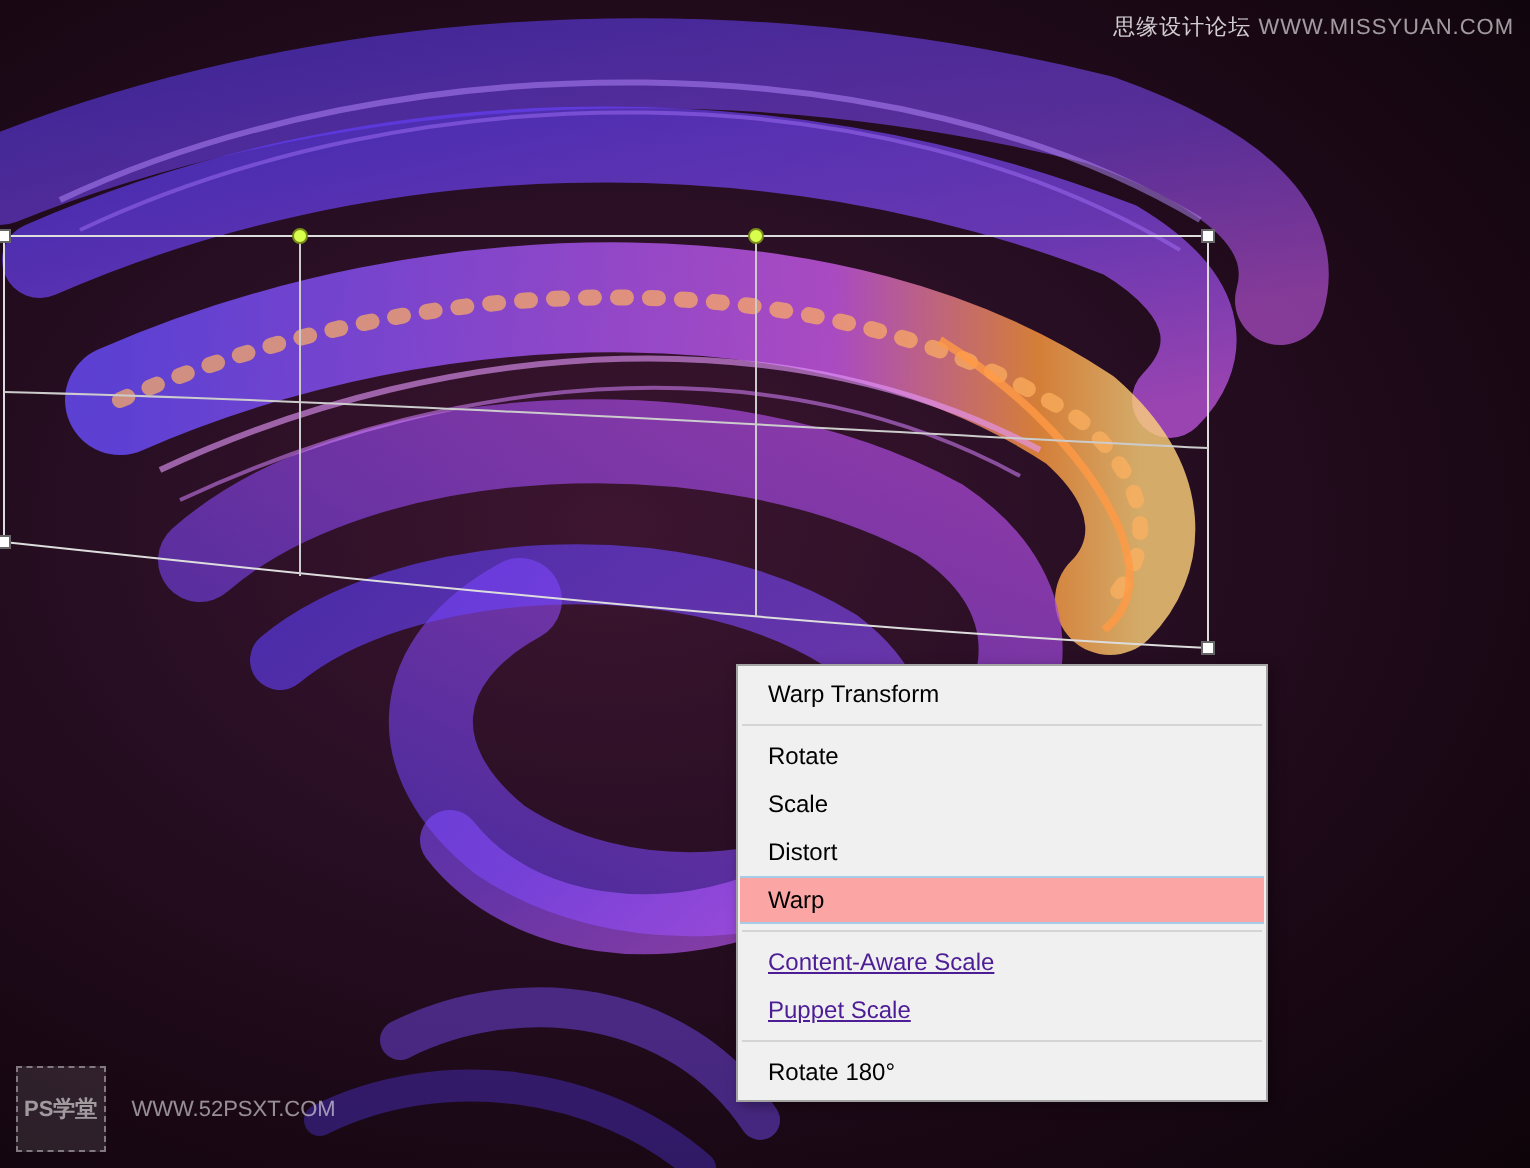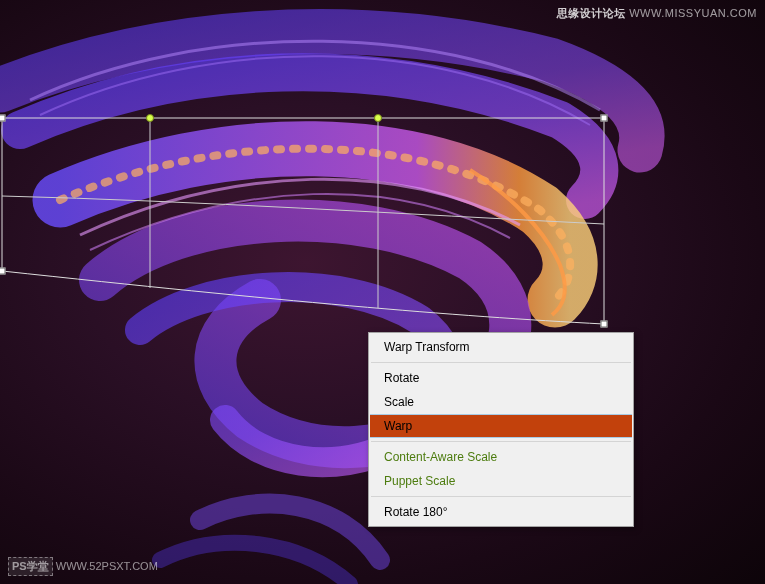--- a/index.html
+++ b/index.html
@@ -58,38 +58,38 @@
     .watermark-tr {
       position: absolute;
       top: 6px;
       right: 8px;
       font-size: 11px;
       color: rgba(255,255,255,0.6);
       letter-spacing: 0.5px;
       font-family: Arial, sans-serif;
     }
     .watermark-tr .brand {
-      font-weight: bold;
+      font-weight: normal;
       color: rgba(255,255,255,0.8);
       margin-left: 16px;
     }
     .watermark-bl {
       position: absolute;
       bottom: 8px;
       left: 8px;
       font-size: 11px;
       color: rgba(255,255,255,0.55);
       font-family: Arial, sans-serif;
     }
     .watermark-bl .box {
       display: inline-block;
       background: rgba(255,255,255,0.1);
       border: 1px dashed rgba(255,255,255,0.4);
-      padding: 1px 3px;
-      margin-right: 0;
+      padding: 13px 3px;
+      margin-right: 10px;
       font-weight: bold;
     }
     
     
     .context-menu {
       position: absolute;
       top: 332px;
       left: 368px;
       width: 266px;
       background: #f0f0f0;
@@ -98,24 +98,25 @@
       font-size: 12px;
       color: #000;
       padding: 2px 1px;
     }
     .menu-item {
       padding: 4px 14px;
       line-height: 16px;
       cursor: default;
     }
     .menu-item.disabled {
-      color: #4d7c0f;
+      color: #4c1d95;
+      text-decoration: underline;
     }
     .menu-item.highlighted {
-      background: #c2410c;
+      background: #fca5a5;
       border-top: 1px solid #a8cbe6;
       border-bottom: 1px solid #a8cbe6;
       padding-top: 3px;
       padding-bottom: 3px;
     }
     .menu-separator {
       height: 1px;
       background: #d4d4d4;
       margin: 3px 1px;
     }
@@ -192,20 +193,21 @@
 <div class="watermark-bl">
   <span class="box">PS学堂</span>
   <span>WWW.52PSXT.COM</span>
 </div>
 
 <div class="context-menu">
   <div class="menu-item">Warp Transform</div>
   <div class="menu-separator"></div>
   <div class="menu-item">Rotate</div>
   <div class="menu-item">Scale</div>
+  <div class="menu-item">Distort</div>
   <div class="menu-item highlighted">Warp</div>
   <div class="menu-separator"></div>
   <div class="menu-item disabled">Content-Aware Scale</div>
   <div class="menu-item disabled">Puppet Scale</div>
   <div class="menu-separator"></div>
   <div class="menu-item">Rotate 180°</div>
 
 </div>
 
 </body></html>

